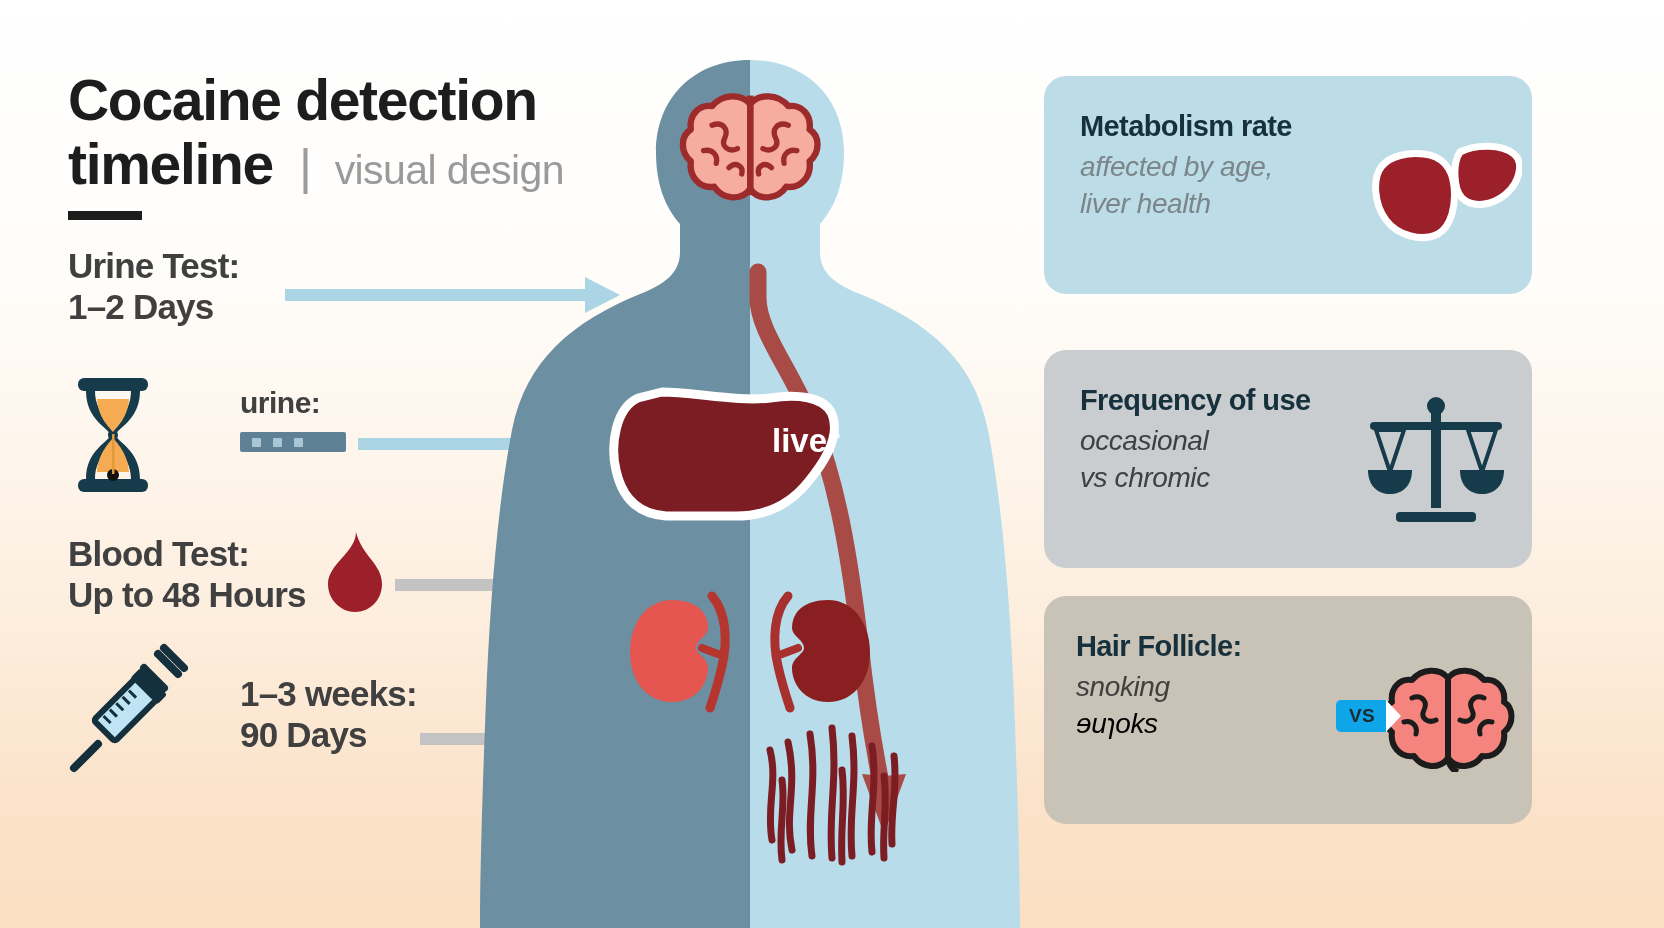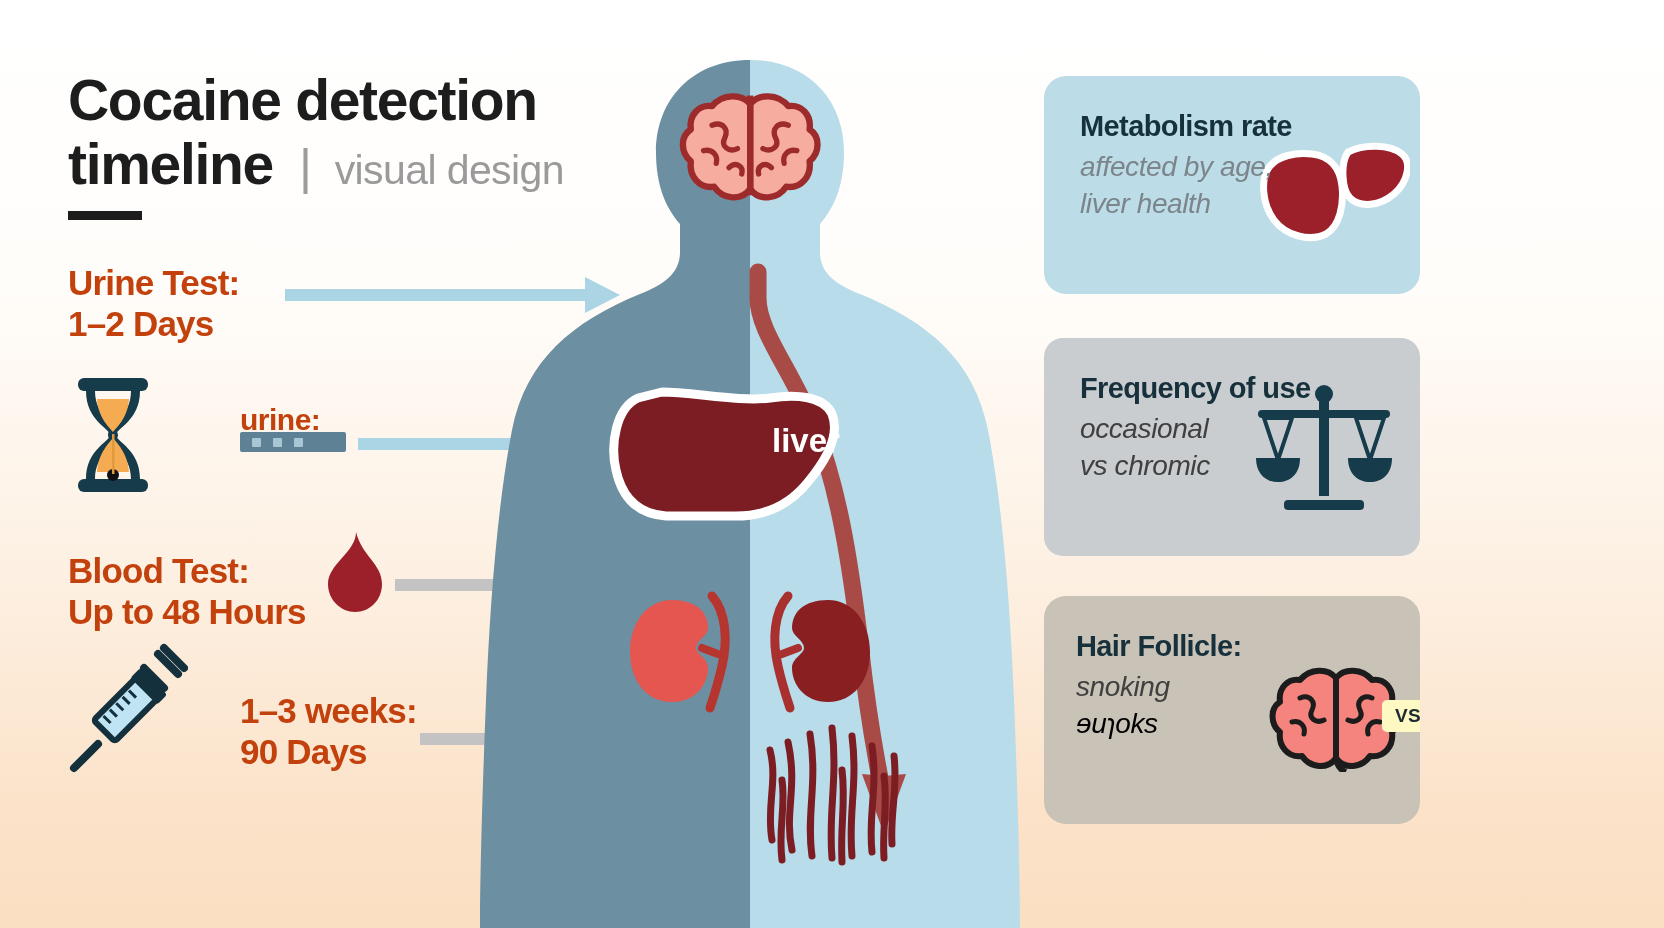--- a/index.html
+++ b/index.html
@@ -16,21 +16,21 @@
   .title-main {
     font-size:57px; font-weight:bold; color:#1d1d1d;
     line-height:1.13; letter-spacing:-1.3px;
   }
   .title-line2 { display:flex; align-items:baseline; gap:12px; }
   .title-sep { color:#9c9c9c; font-weight:300; font-size:50px; margin:0 12px 0 14px; }
   .title-sub { color:#9a9a9a; font-weight:normal; font-size:41px; letter-spacing:-0.6px; }
   .title-rule { width:74px; height:9px; background:#1d1d1d; margin-top:14px; }
 
   
-  .lbl { position:absolute; font-weight:bold; color:#c2410c; line-height:1.16; letter-spacing:-0.8px;margin-top:17px; }
+  .lbl { position:absolute; font-weight:bold; color:#404040; line-height:1.16; letter-spacing:-0.8px; }
   .lbl-urine { left:68px; top:246px; font-size:35px; }
   .lbl-blood { left:68px; top:534px; font-size:35px; }
   .lbl-weeks { left:240px; top:674px; font-size:35px; }
   .lbl-urine2 { left:240px; top:386px; font-size:30px; letter-spacing:-0.5px; }
 
   
   .arrow { position:absolute; }
   .arrow-urine1 { left:285px; top:275px; }
   .arrow-urine2 { left:358px; top:424px; }
   .arrow-blood  { left:395px; top:565px; }
@@ -48,47 +48,46 @@
   .ico { position:absolute; }
   .ico-hourglass { left:68px; top:376px; }
   .ico-drop      { left:322px; top:530px; }
   .ico-syringe   { left:60px; top:640px; }
 
   
   .figure { position:absolute; left:440px; top:40px; width:620px; height:890px; }
 
   
   .card {
-    position:absolute; left:1044px; width:376px; border-radius:22px;
+    position:absolute; left:1044px; width:488px; border-radius:22px;
     padding:34px 36px; overflow:hidden;
   }
   .card-1 { top:76px;  height:218px; background:#bcdce8; }
-  .card-2 { top:338px; height:218px; background:#c9cdd0;border-radius:19px; }
+  .card-2 { top:350px; height:218px; background:#c9cdd0; }
   .card-3 { top:596px; height:228px; background:#c9c2b6;padding-left:32px; }
   .card-title {
     font-size:29px; font-weight:bold; color:#16303c;
     letter-spacing:-0.6px; margin-bottom:6px; position:relative; z-index:2;
   }
   .card-sub {
     font-size:28px; color:#7b858a; line-height:1.32;
     letter-spacing:-0.4px; position:relative; z-index:2;font-style:italic;
   }
   .card-2 .card-sub, .card-3 .card-sub { color:#404040; }
   .card-sub.faint { color:#000000; }
   .card-icon { position:absolute; z-index:1; }
   .ci-liver { right:10px;  top:62px; }
   .ci-scale { right:22px;  top:44px; }
   .ci-brain { right:14px;  top:50px; }
 
   .vs-badge {
     position:absolute; left:292px; top:104px; z-index:3;
-    background:#fef9c3; color:#1d2b32; font-size:19px; font-weight:bold;
+    background:#0ea5e9; color:#1d2b32; font-size:19px; font-weight:bold;
     padding:5px 11px 5px 13px; letter-spacing:0.4px;
     border-radius:5px 0 0 5px;
-    margin-left:46px;
   }
   .vs-badge::after {
     content:""; position:absolute; right:-15px; top:0;
     border-top:16px solid transparent; border-bottom:16px solid transparent;
     border-left:15px solid #ffffff;
   }
 </style>
 </head>
 <body>
 

